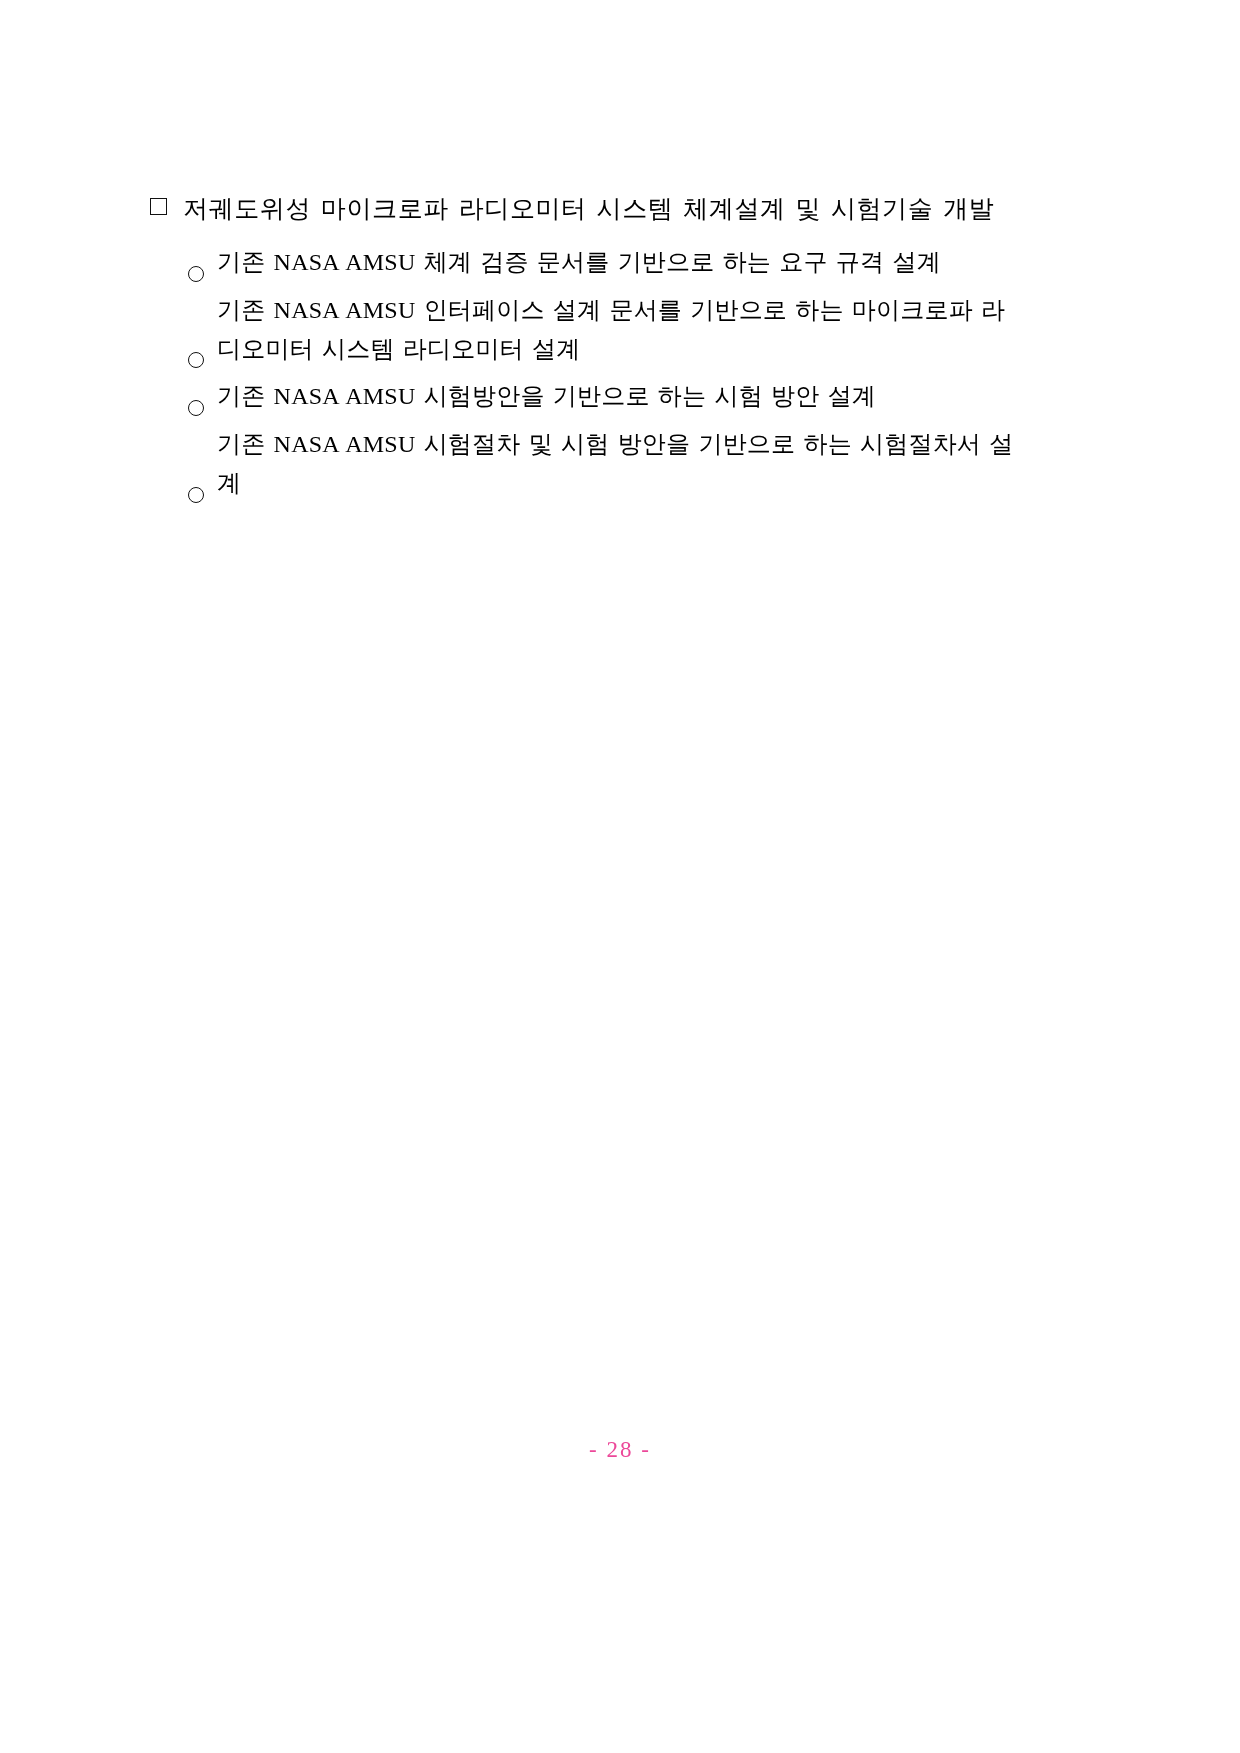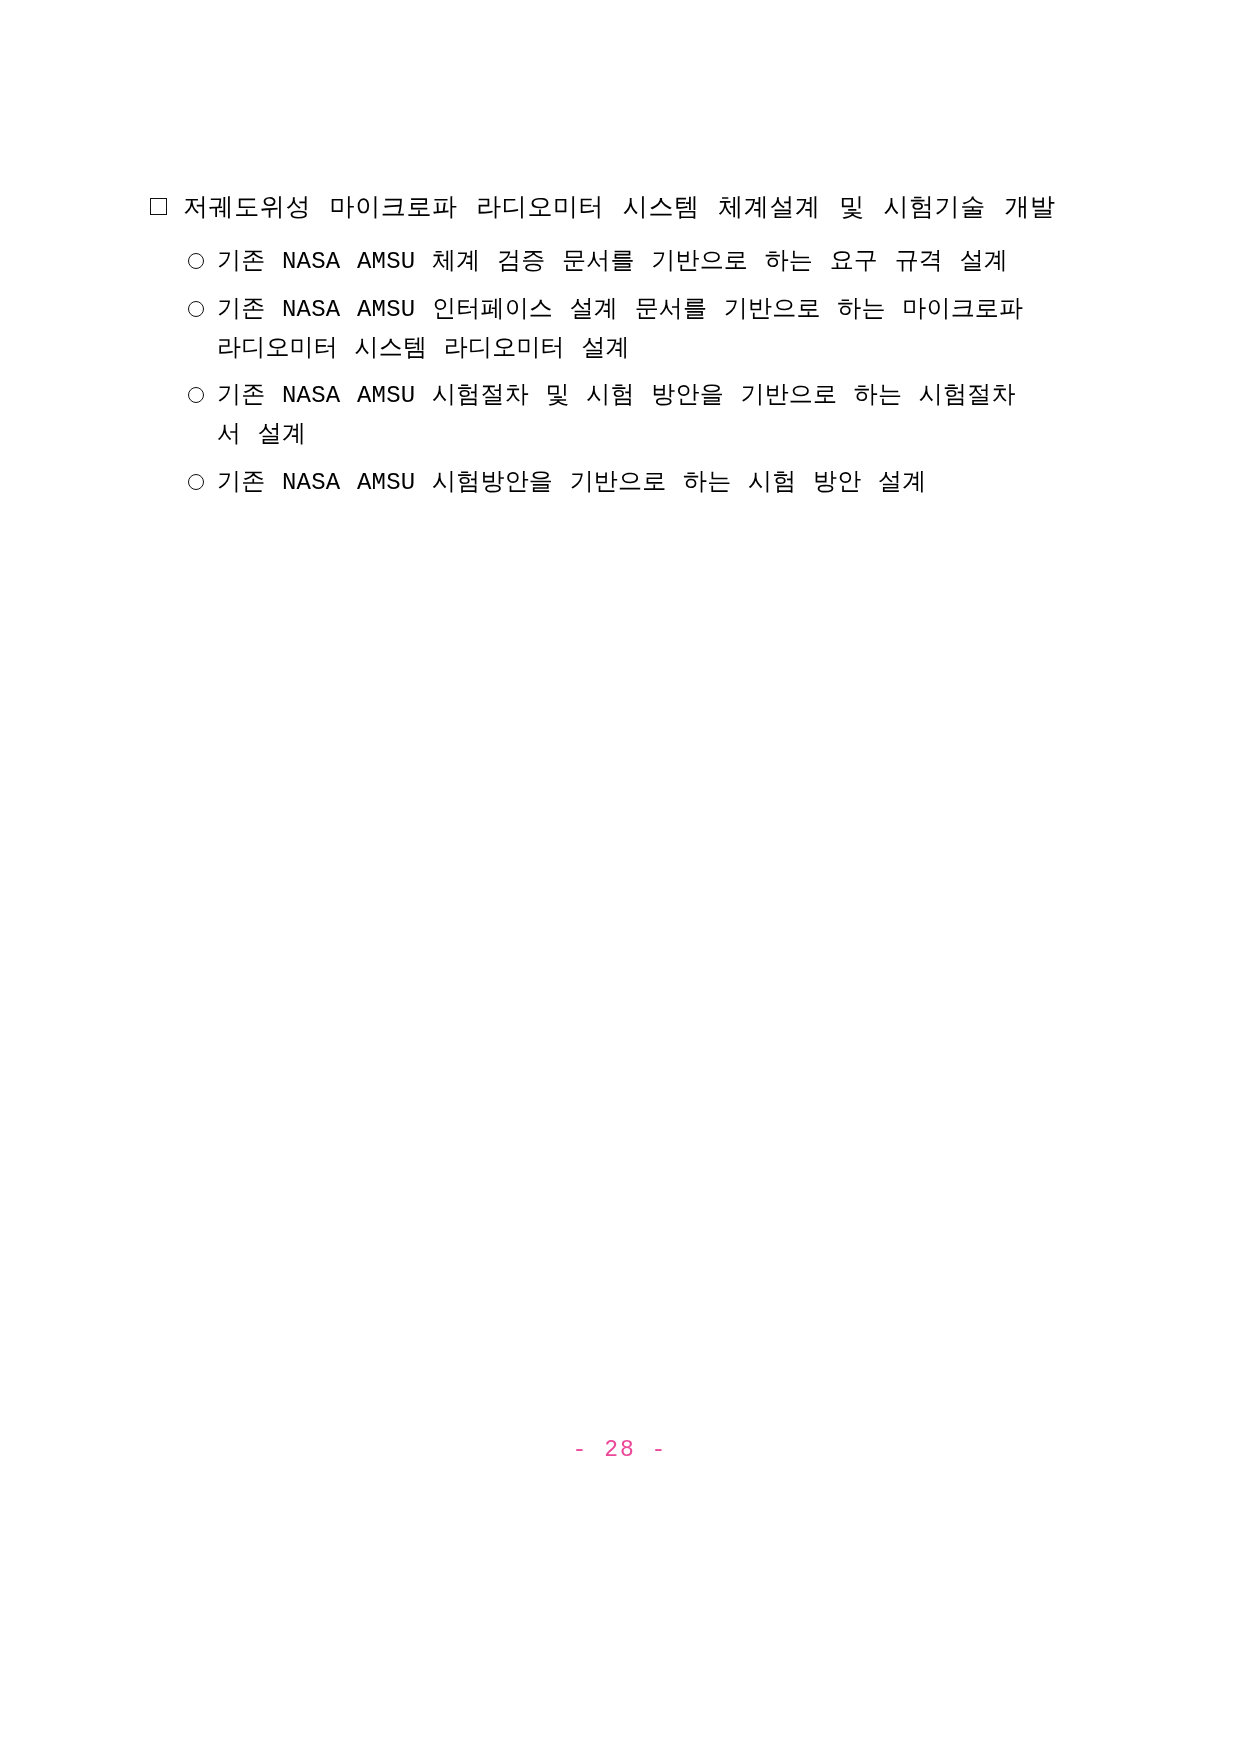--- a/index.html
+++ b/index.html
@@ -15,21 +15,20 @@
     color: #000000;
   }
   .page {
     position: absolute;
     top: 0;
     left: 0;
     width: 1240px;
     height: 1555px;
     box-sizing: border-box;
     padding: 190px 150px 88px 150px;
-    font-family: Liberation Mono, monospace;
   }
   .content {
     position: relative;
   }
   
   .l1-item {
     display: flex;
     align-items: flex-start;
     margin: 0 0 14px 0;
   }
@@ -49,21 +48,21 @@
     word-spacing: 3px;
     white-space: pre-wrap;
   }
   
   .l2-list {
     margin: 0;
     padding: 0 0 0 38px;
   }
   .l2-item {
     display: flex;
-    align-items: flex-start;
+    align-items: flex-end;
     margin: 0 0 9px 0;
   }
   .l2-bullet {
     flex: 0 0 auto;
     width: 16px;
     height: 16px;
     border: 1.7px solid #111111;
     border-radius: 50%;
     margin-top: 10px;
     margin-right: 13px;
@@ -106,25 +105,25 @@
         <span class="l2-text">기존 NASA AMSU 체계 검증 문서를 기반으로 하는 요구 규격 설계</span>
       </div>
 
       <div class="l2-item">
         <span class="l2-bullet"></span>
         <span class="l2-text">기존 NASA AMSU 인터페이스 설계 문서를 기반으로 하는 마이크로파 라디오미터 시스템 라디오미터 설계</span>
       </div>
 
       <div class="l2-item">
         <span class="l2-bullet"></span>
-        <span class="l2-text">기존 NASA AMSU 시험절차 및 시험 방안을 기반으로 하는 시험절차서 설계</span>
+        <span class="l2-text">기존 NASA AMSU 시험방안을 기반으로 하는 시험 방안 설계</span>
       </div>
 
       <div class="l2-item">
         <span class="l2-bullet"></span>
-        <span class="l2-text">기존 NASA AMSU 시험방안을 기반으로 하는 시험 방안 설계</span>
+        <span class="l2-text">기존 NASA AMSU 시험절차 및 시험 방안을 기반으로 하는 시험절차서 설계</span>
       </div>
 
     </div>
   </div>
 
   <div class="footer">- 28 -</div>
 </div>
 
 </body></html>

